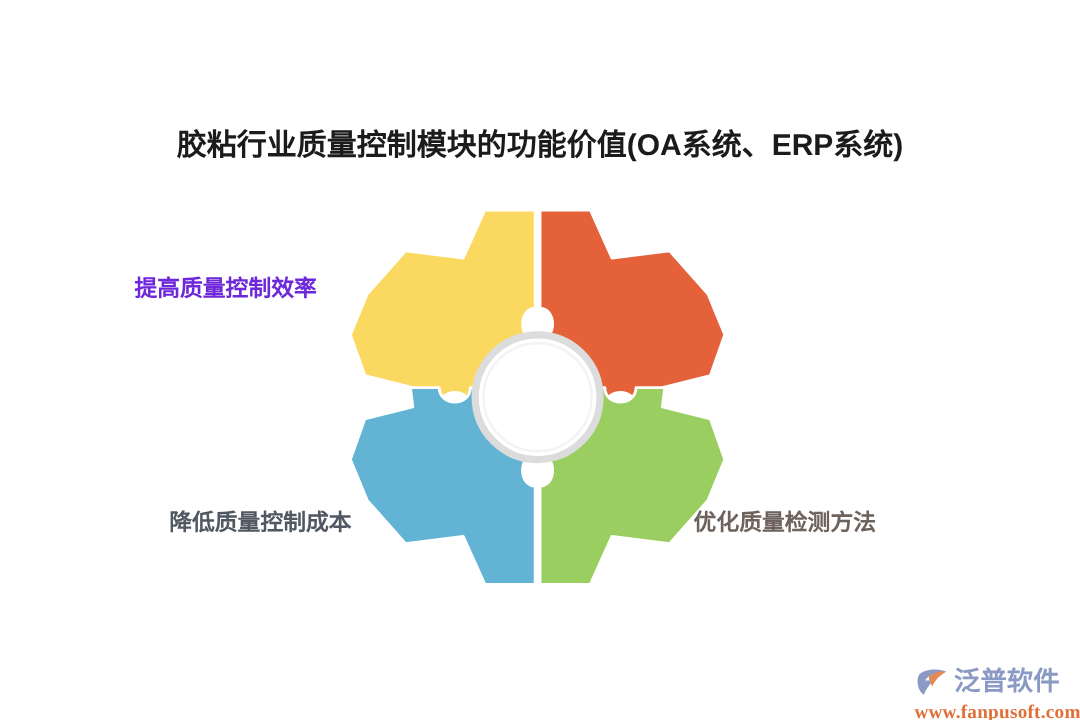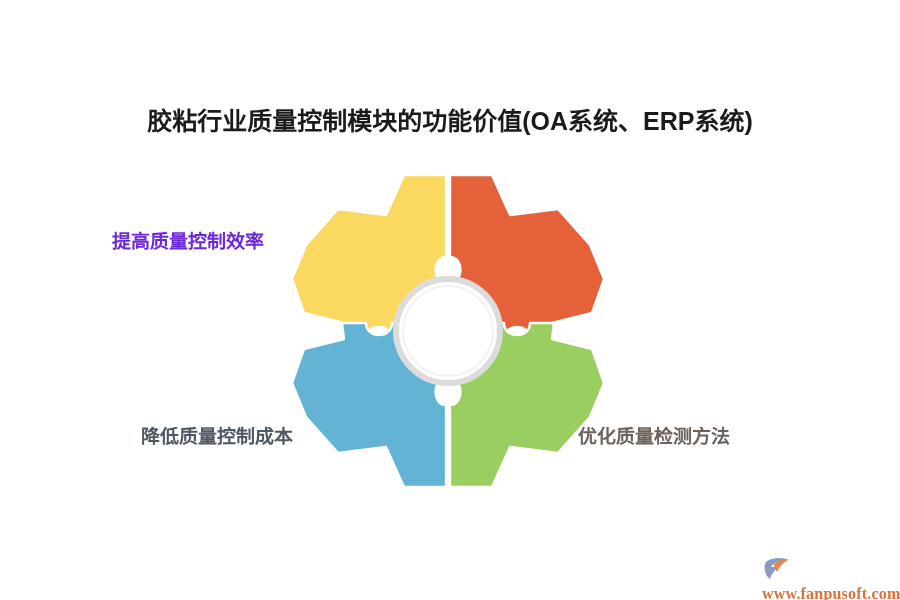--- a/index.html
+++ b/index.html
@@ -216,17 +216,18 @@
   <div class="label label-br">优化质量检测方法</div>
 
   <div class="logo">
     <div class="logo-row">
       <svg class="logo-mark" viewBox="0 0 30 30" xmlns="http://www.w3.org/2000/svg">
         <path d="M4 9 C 9 4, 22 4, 27 7 C 20 7, 12 9, 9 14 L 16 14
                  C 12 18, 9 22, 8 26 C 3 23, 1 14, 4 9 Z" fill="#8b9ac4"></path>
         <path d="M12 11 C 16 7, 22 6, 26 7 C 21 10, 17 14, 15 19
                  C 13 16, 12 13, 12 11 Z" fill="#e08b57"></path>
       </svg>
+      <div class="logo-name">泛普软件</div>
     </div>
     <div class="logo-url">www.fanpusoft.com</div>
   </div>
 
 </div>
 
 </body></html>

